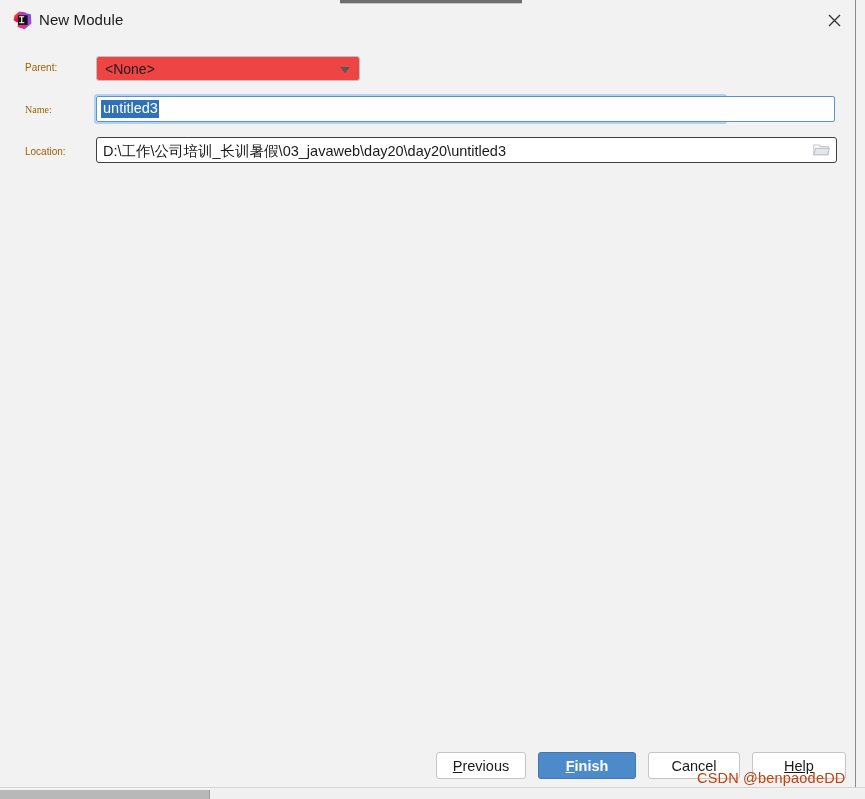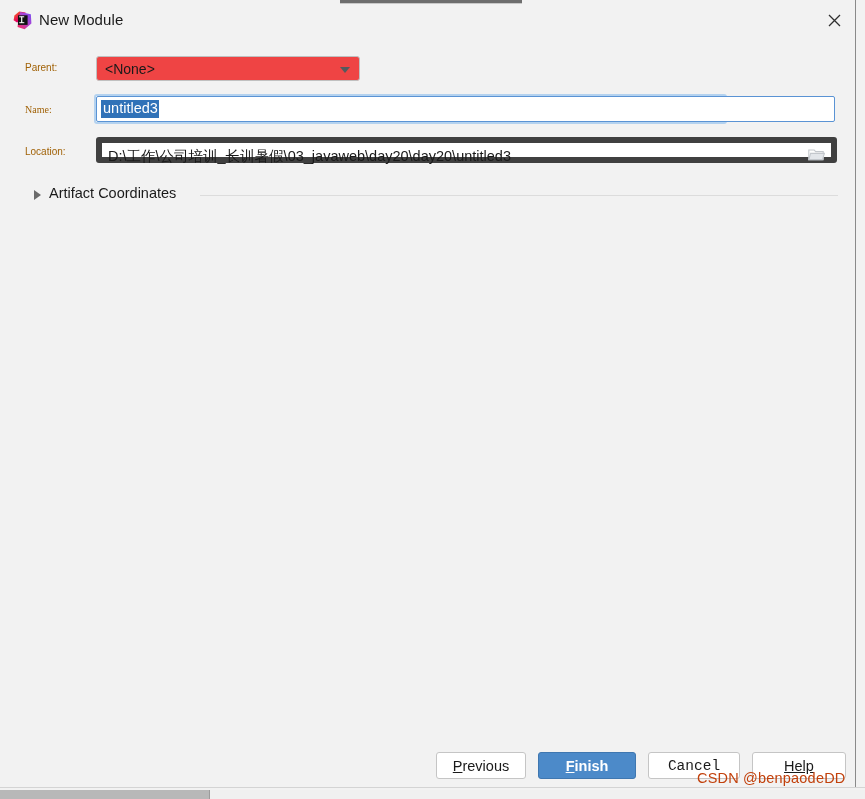--- a/index.html
+++ b/index.html
@@ -152,21 +152,21 @@
     line-height: 15px;
   }
 
   
   #location-label { left: 25px; top: 109px; }
   #location-field {
     position: absolute;
     left: 96px; top: 100px;
     width: 741px; height: 26px;
     background: #ffffff;
-    border: 6px solid #404040;
+    border: 1px solid #404040;
     border-radius: 3px;
     box-sizing: border-box;
     cursor: text;
   }
   #location-value {
     position: absolute;
     left: 6px; top: 4px;
     font-size: 14.5px;
     color: #1a1a1a;
     white-space: nowrap;
@@ -237,21 +237,21 @@
   }
   .dlg-button .mnemonic { text-decoration: underline; }
   #previous-button { left: 436px; width: 90px; }
   #finish-button {
     left: 538px; width: 98px;
     background: #4c8ac9;
     border: 1px solid #3f77b0;
     color: #ffffff;
     font-weight: bold;
   }
-  #cancel-button { left: 648px; width: 92px; font-family: Liberation Mono, monospace; }
+  #cancel-button { left: 648px; width: 92px; }
   #help-button  { left: 752px; width: 94px; text-decoration: underline; }
 
   
   #watermark {
     position: absolute;
     left: 697px; top: 770px;
     font-size: 14.5px;
     color: #c2410c;
     white-space: nowrap;
     pointer-events: none;
@@ -358,25 +358,20 @@
     <div id="location-field">
       <span id="location-value">D:\工作\公司培训_长训暑假\03_javaweb\day20\day20\untitled3</span>
       <div id="location-browse-button">
         <svg width="17" height="14" viewBox="0 0 17 14" xmlns="http://www.w3.org/2000/svg">
           <path d="M0.8 2.0 H6.2 L7.6 3.6 H15.2 V11.6 H0.8 Z" fill="#ffffff" stroke="#c3c7cc" stroke-width="1.1"></path>
           <path d="M2.6 5.4 H16.4 L14.4 11.6 H0.8 Z" fill="#e3e6ea" stroke="#c3c7cc" stroke-width="1.1"></path>
         </svg>
       </div>
     </div>
 
-    <div id="artifact-section">
-      <div id="artifact-toggle-arrow"></div>
-      <div id="artifact-label">Artifact Coordinates</div>
-      <div id="artifact-separator"></div>
-    </div>
 
   </div>
 
   <div id="footer-bar">
 
     <div class="dlg-button" id="previous-button">
       <span class="mnemonic">P</span>
         <span>revious</span>
     </div>
 

